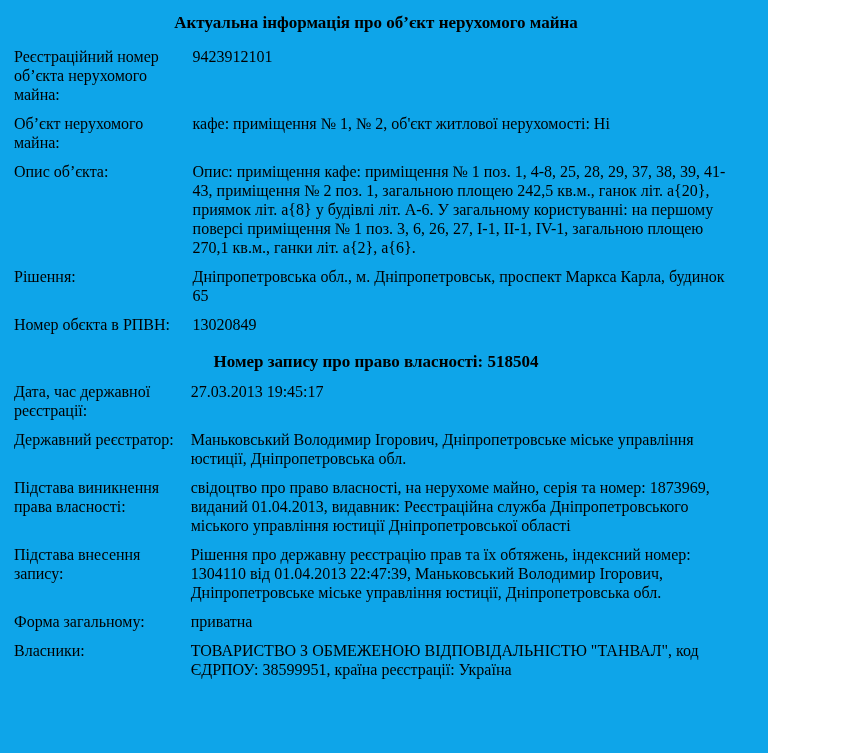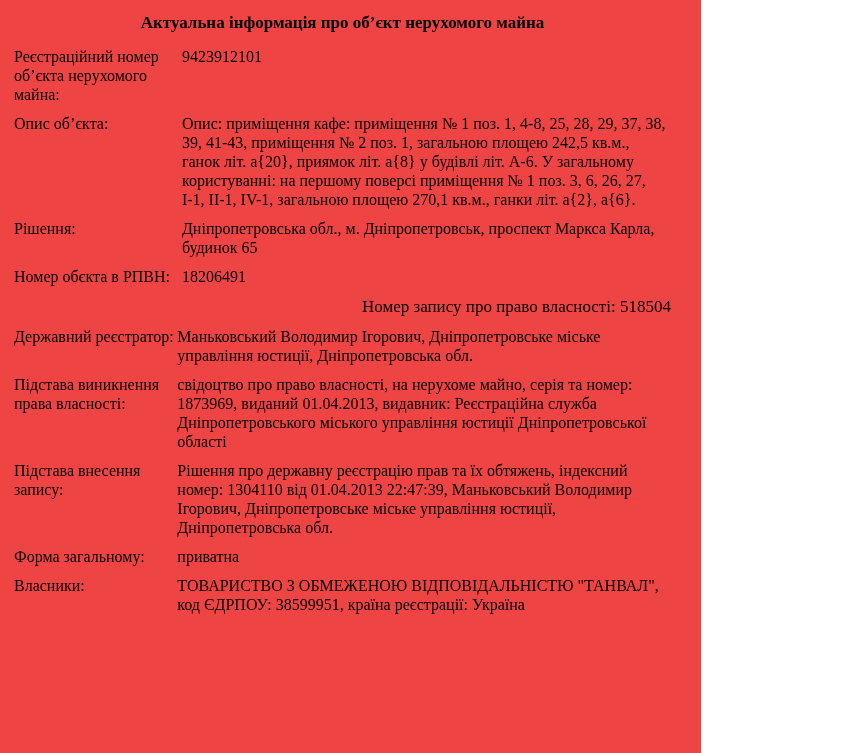--- a/index.html
+++ b/index.html
@@ -1,46 +1,46 @@
 <!DOCTYPE html>
 <html lang="uk"><head>
 <meta charset="utf-8">
 <style>
   html, body {
     margin: 0;
     padding: 0;
     background: #ffffff;
   }
   .page {
-    width: 701px;
+    width: 768px;
     height: 753px;
     box-sizing: border-box;
     padding: 12px 30px 0 14px;
-    background: #ef4444;
+    background: #0ea5e9;
     color: #000000;
     font-family: "Liberation Serif", "DejaVu Serif", serif;
     font-size: 16px;
     line-height: 19px;
     overflow: hidden;
   }
   .section-title {
     font-size: 17px;
     font-weight: bold;
     text-align: center;
     margin: 0 0 14px 0;
     line-height: 21px;
   }
   .section-title.second {
     margin: 16px 0 12px 0;
   }
   .record-header {
     font-size: 17px;
-    font-weight: normal;
-    text-align: right;
-    margin: 0 0 10px 0;
+    font-weight: bold;
+    text-align: center;
+    margin: 7px 0 10px 0;
     line-height: 21px;
   }
   table.fields {
     border-collapse: collapse;
     table-layout: fixed;
   }
   table.fields td {
     vertical-align: top;
     padding: 0 0 10px 0;
     font-size: 16px;
@@ -62,39 +62,47 @@
 
   <div class="section-title">Актуальна інформація про об’єкт нерухомого майна</div>
 
   <table class="fields">
     <tbody>
       <tr>
         <td class="label">Реєстраційний номер об’єкта нерухомого майна:</td>
         <td class="value">9423912101</td>
       </tr>
       <tr>
+        <td class="label">Об’єкт нерухомого майна:</td>
+        <td class="value">кафе: приміщення № 1, № 2, об'єкт житлової нерухомості: Ні</td>
+      </tr>
+      <tr>
         <td class="label">Опис об’єкта:</td>
         <td class="value">Опис: приміщення кафе: приміщення № 1 поз. 1, 4-8, 25, 28, 29, 37, 38, 39, 41-43, приміщення № 2 поз. 1, загальною площею 242,5 кв.м., ганок літ. а{20}, приямок літ. а{8} у будівлі літ. А-6. У загальному користуванні: на першому поверсі приміщення № 1 поз. 3, 6, 26, 27, І-1, ІІ-1, ІV-1, загальною площею 270,1 кв.м., ганки літ. а{2}, а{6}.</td>
       </tr>
       <tr>
         <td class="label">Рішення:</td>
         <td class="value">Дніпропетровська обл., м. Дніпропетровськ, проспект Маркса Карла, будинок 65</td>
       </tr>
       <tr>
         <td class="label">Номер обєкта в РПВН:</td>
-        <td class="value">18206491</td>
+        <td class="value">13020849</td>
       </tr>
     </tbody>
   </table>
 
 
   <div class="record-header">Номер запису про право власності: 518504</div>
 
   <table class="fields">
     <tbody>
+      <tr>
+        <td class="label">Дата, час державної реєстрації:</td>
+        <td class="value">27.03.2013 19:45:17</td>
+      </tr>
       <tr>
         <td class="label">Державний реєстратор:</td>
         <td class="value">Маньковський Володимир Ігорович, Дніпропетровське міське управління юстиції, Дніпропетровська обл.</td>
       </tr>
       <tr>
         <td class="label">Підстава виникнення права власності:</td>
         <td class="value">свідоцтво про право власності, на нерухоме майно, серія та номер: 1873969, виданий 01.04.2013, видавник: Реєстраційна служба Дніпропетровського міського управління юстиції Дніпропетровської області</td>
       </tr>
       <tr>
         <td class="label">Підстава внесення запису:</td>

